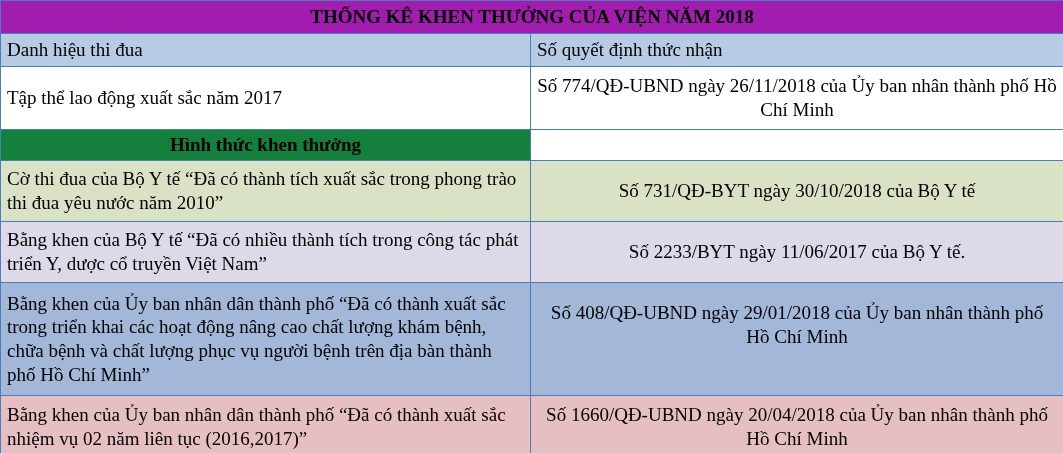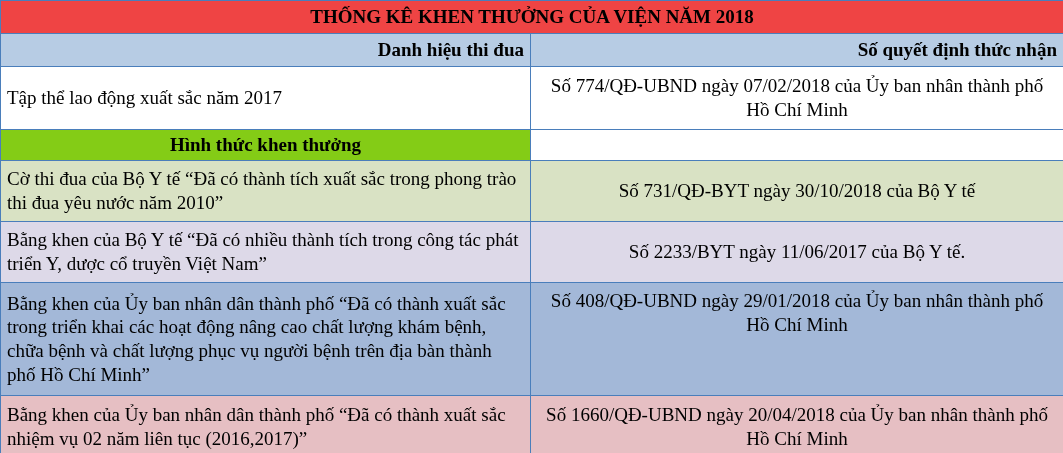--- a/index.html
+++ b/index.html
@@ -20,36 +20,36 @@
   }
   table.award-table td {
     border: 1px solid #4a7ebb;
     vertical-align: middle;
     padding: 2px 6px;
     font-size: 19px;
     line-height: 1.25;
     color: #000000;
   }
   .title-cell {
-    background: #ef4444;
+    background: #a21caf;
     text-align: center;
     font-weight: bold;
     font-size: 21px;
     height: 28px;
     padding: 2px 4px;
   }
   .header-cell {
     background: #b7cce4;
-    text-align: right;
-    font-weight: bold;
+    text-align: left;
+    font-weight: normal;
     font-size: 19px;
     height: 28px;
   }
   .subheader-cell {
-    background: #84cc16;
+    background: #15803d;
     text-align: center;
     font-weight: bold;
     font-size: 19px;
     height: 26px;
   }
   .white-cell {
     background: #ffffff;
   }
   .green-cell {
     background: #d9e2c4;
@@ -83,36 +83,36 @@
   <tbody>
     <tr>
       <td class="title-cell" colspan="2">THỐNG KÊ KHEN THƯỞNG CỦA VIỆN NĂM 2018</td>
     </tr>
     <tr>
       <td class="header-cell">Danh hiệu thi đua</td>
       <td class="header-cell">Số quyết định thức nhận</td>
     </tr>
     <tr>
       <td class="white-cell left" style="height:58px">Tập thể lao động xuất sắc năm 2017</td>
-      <td class="white-cell center">Số 774/QĐ-UBND ngày 07/02/2018 của Ủy ban nhân thành phố Hồ Chí Minh</td>
+      <td class="white-cell center">Số 774/QĐ-UBND ngày 26/11/2018 của Ủy ban nhân thành phố Hồ Chí Minh</td>
     </tr>
     <tr>
       <td class="subheader-cell">Hình thức khen thưởng</td>
       <td class="white-cell"></td>
     </tr>
     <tr>
       <td class="green-cell left" style="height:56px">Cờ thi đua của Bộ Y tế “Đã có thành tích xuất sắc trong phong trào thi đua yêu nước năm 2010”</td>
       <td class="green-cell center">Số 731/QĐ-BYT ngày 30/10/2018 của Bộ Y tế</td>
     </tr>
     <tr>
       <td class="lavender-cell left" style="height:56px">Bằng khen của Bộ Y tế “Đã có nhiều thành tích trong công tác phát triển Y, dược cổ truyền Việt Nam”</td>
       <td class="lavender-cell center">Số 2233/BYT ngày 11/06/2017 của Bộ Y tế.</td>
     </tr>
     <tr>
       <td class="blue-cell left" style="height:108px">Bằng khen của Ủy ban nhân dân thành phố “Đã có thành xuất sắc trong triển khai các hoạt động nâng cao chất lượng khám bệnh, chữa bệnh và chất lượng phục vụ người bệnh trên địa bàn thành phố Hồ Chí Minh”</td>
-      <td class="blue-cell center" style="vertical-align:top; padding-top:6px">Số 408/QĐ-UBND ngày 29/01/2018 của Ủy ban nhân thành phố Hồ Chí Minh</td>
+      <td class="blue-cell center" style="vertical-align:top; padding-top:18px">Số 408/QĐ-UBND ngày 29/01/2018 của Ủy ban nhân thành phố Hồ Chí Minh</td>
     </tr>
     <tr>
       <td class="pink-cell left" style="height:58px">Bằng khen của Ủy ban nhân dân thành phố “Đã có thành xuất sắc nhiệm vụ 02 năm liên tục (2016,2017)”</td>
       <td class="pink-cell center">Số 1660/QĐ-UBND ngày 20/04/2018 của Ủy ban nhân thành phố Hồ Chí Minh</td>
     </tr>
   </tbody>
 </table>
 
 </body></html>

